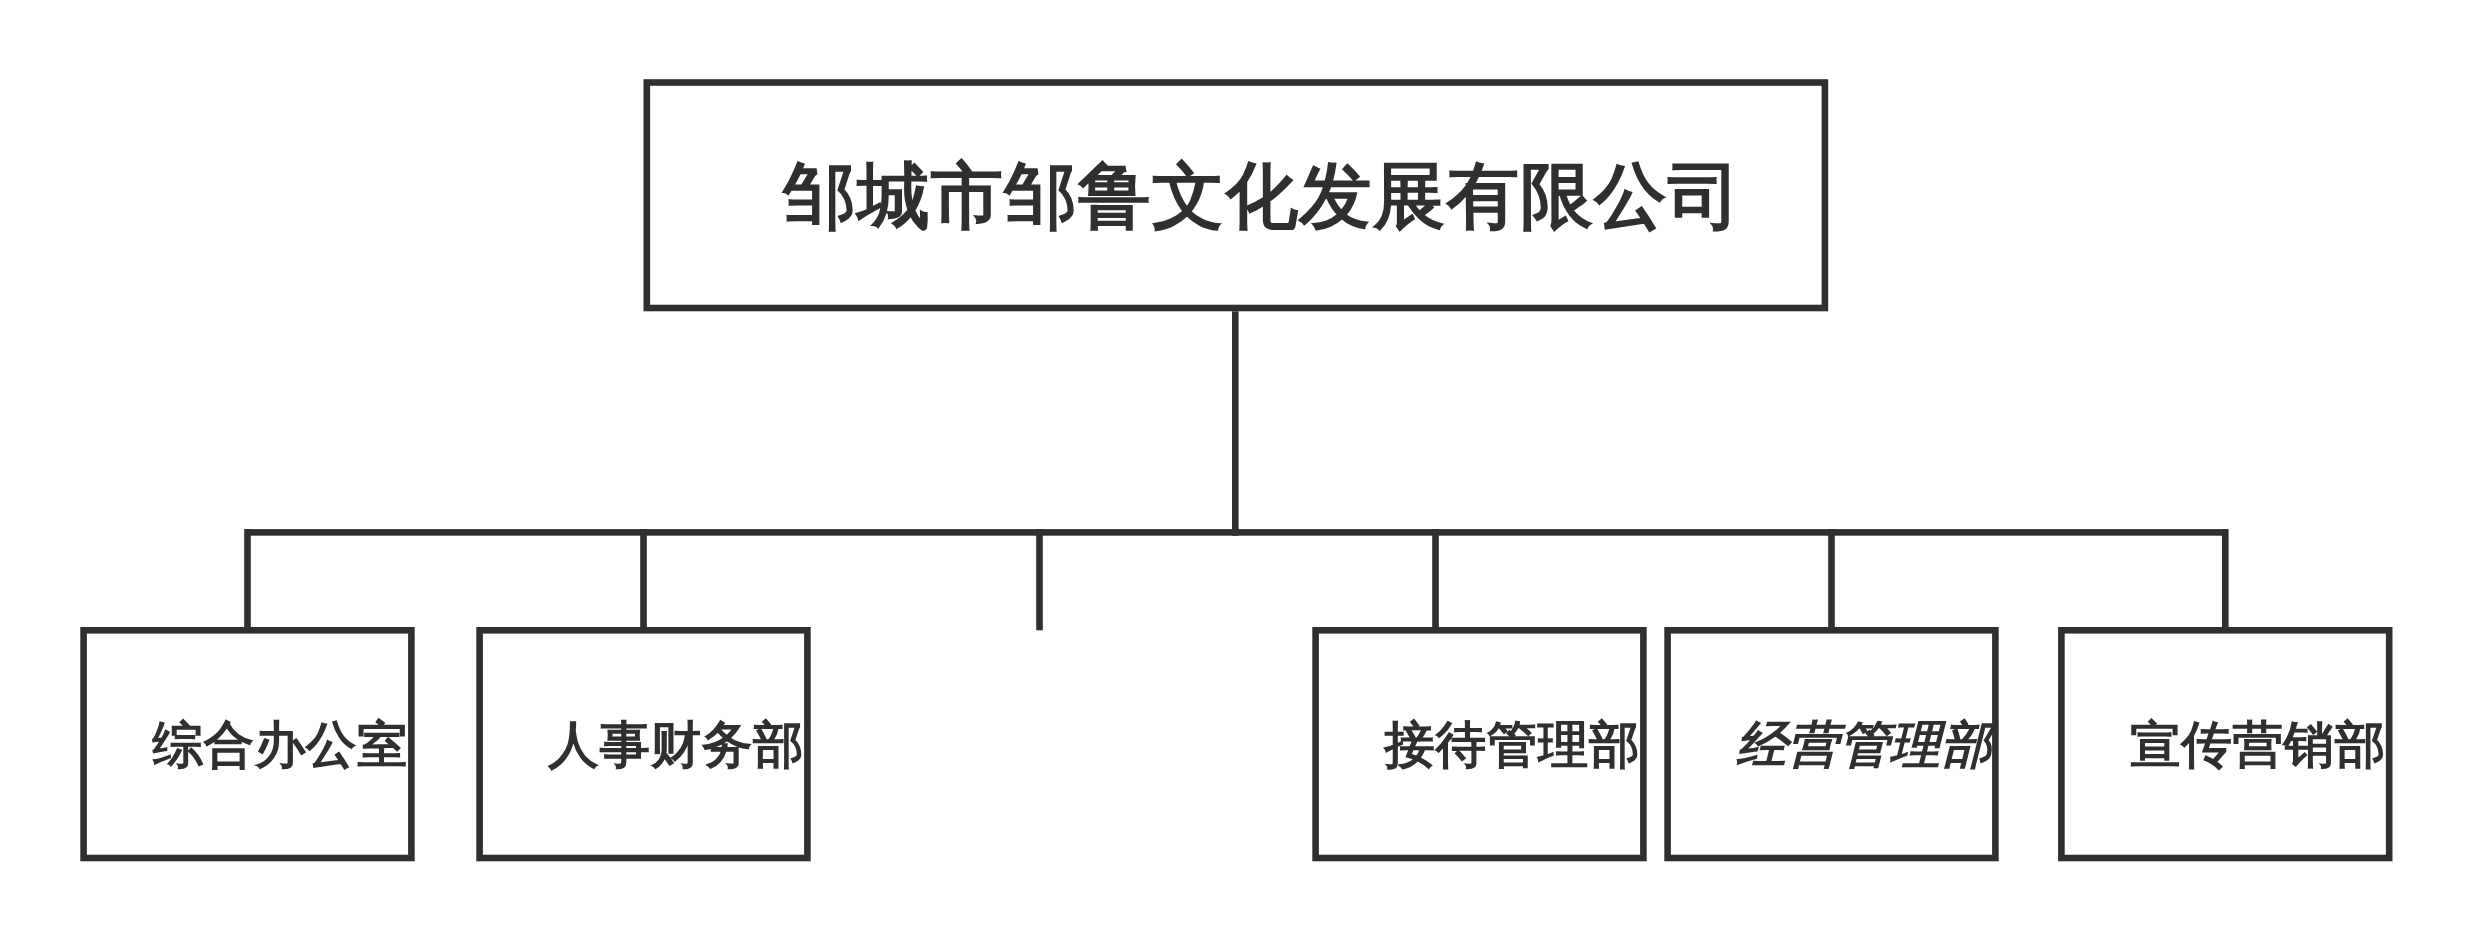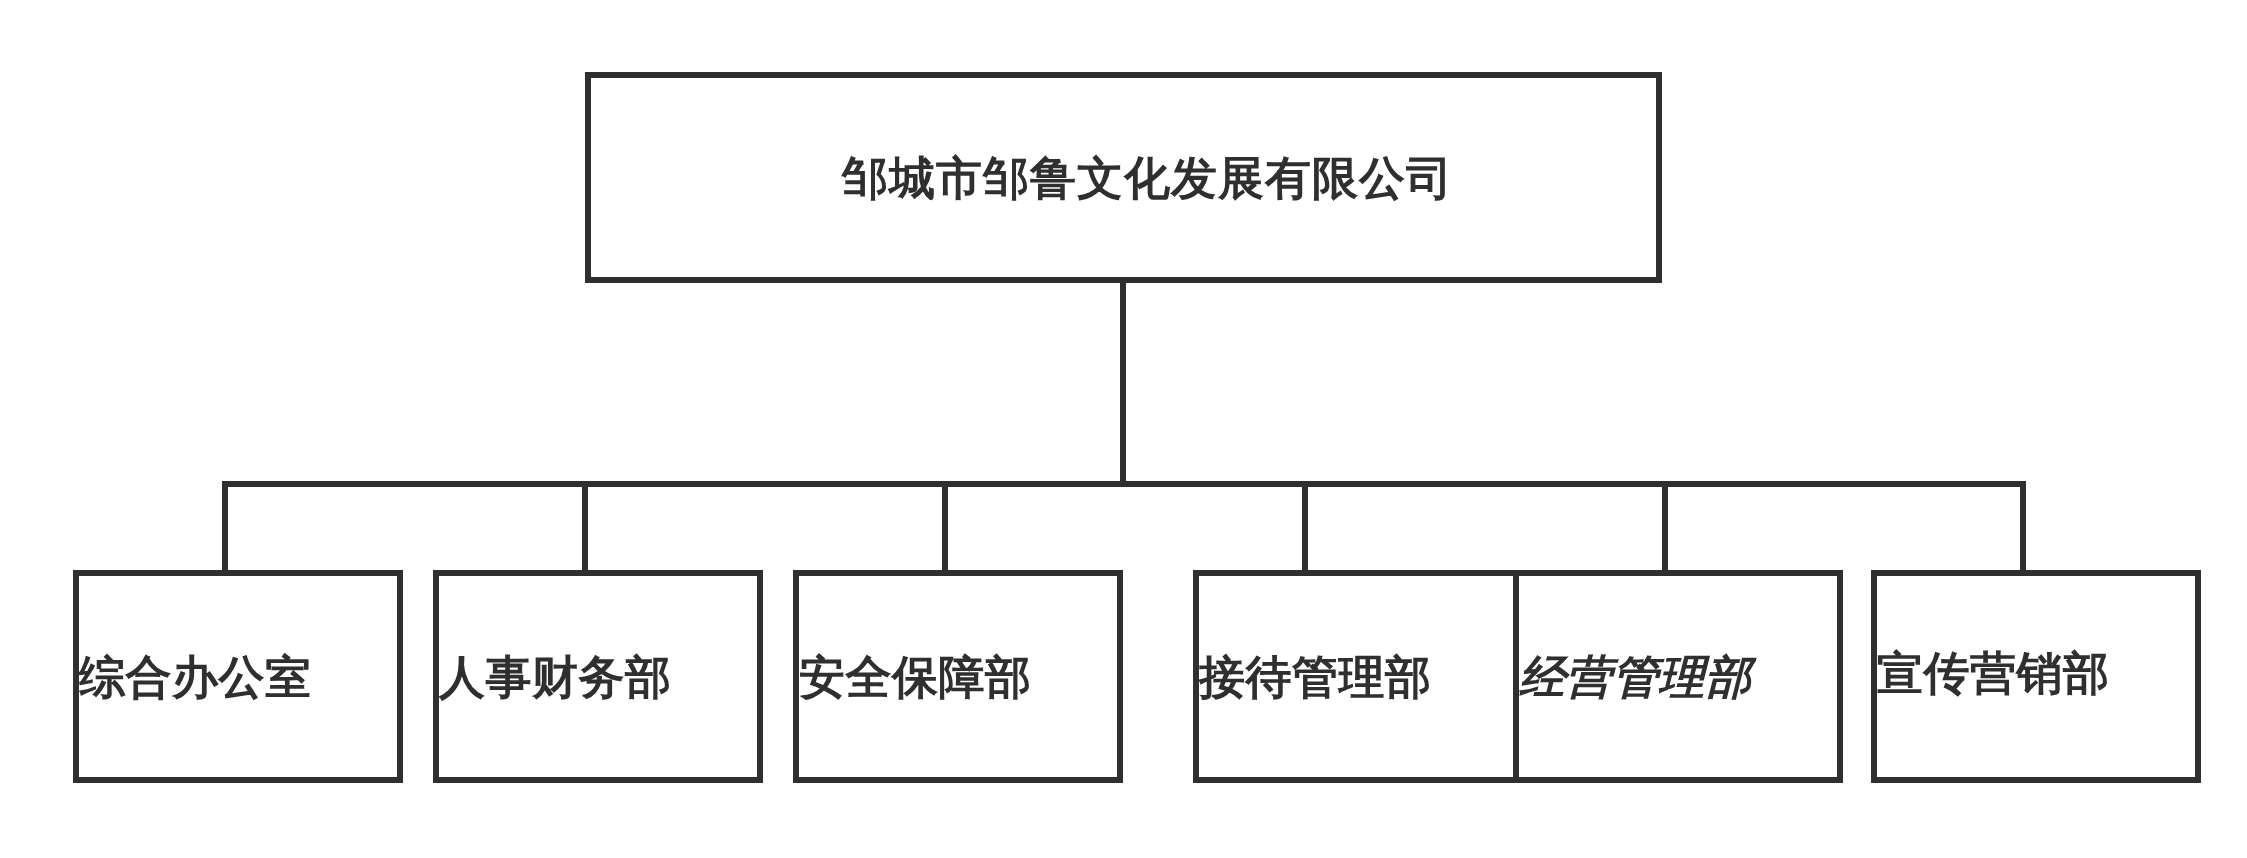--- a/index.html
+++ b/index.html
@@ -28,21 +28,21 @@
     width: 1077px;
     height: 211px;
     box-sizing: border-box;
     border: 6px solid #2f2f2f;
     background: #ffffff;
     display: flex;
     align-items: center;
     justify-content: center;
   }
   .root-label {
-    font-size: 46px;
+    font-size: 66px;
     font-weight: 700;
     color: #2f2f2f;
     letter-spacing: 1px;
     white-space: nowrap;
     line-height: 1;
     margin-left: 48px;
   }
 
   
   .connector {
@@ -64,28 +64,28 @@
   .child-stem {
     top: 481px;
     width: 6px;
     height: 92px;
   }
 
   
   .child-node {
     position: absolute;
     top: 570px;
-    width: 330px;
+    width: 304px;
     height: 213px;
     box-sizing: border-box;
     border: 6px solid #2f2f2f;
     background: #ffffff;
     display: flex;
     align-items: center;
-    justify-content: flex-start;
+    justify-content: flex-end;
   }
   .child-label {
     font-size: 46px;
     font-weight: 700;
     color: #2f2f2f;
     letter-spacing: 0.5px;
     white-space: nowrap;
     line-height: 1;
   }
 </style>
@@ -110,29 +110,26 @@
   <div class="connector child-stem" style="left:2020px;"></div>
 
   <div class="child-node" style="left:73px;">
     <span class="child-label">综合办公室</span>
   </div>
 
   <div class="child-node" style="left:433px;">
     <span class="child-label">人事财务部</span>
   </div>
 
-  <div class="child-node" style="left:793px;">
-    <span class="child-label">安全保障部</span>
-  </div>
 
   <div class="child-node" style="left:1153px;margin-left:40px;">
     <span class="child-label">接待管理部</span>
   </div>
 
   <div class="child-node" style="left:1513px;font-style:italic;">
     <span class="child-label">经营管理部</span>
   </div>
 
-  <div class="child-node" style="left:1871px;font-family:Liberation Mono, monospace;">
+  <div class="child-node" style="left:1871px;">
     <span class="child-label">宣传营销部</span>
   </div>
 
 </div>
 
 </body></html>

